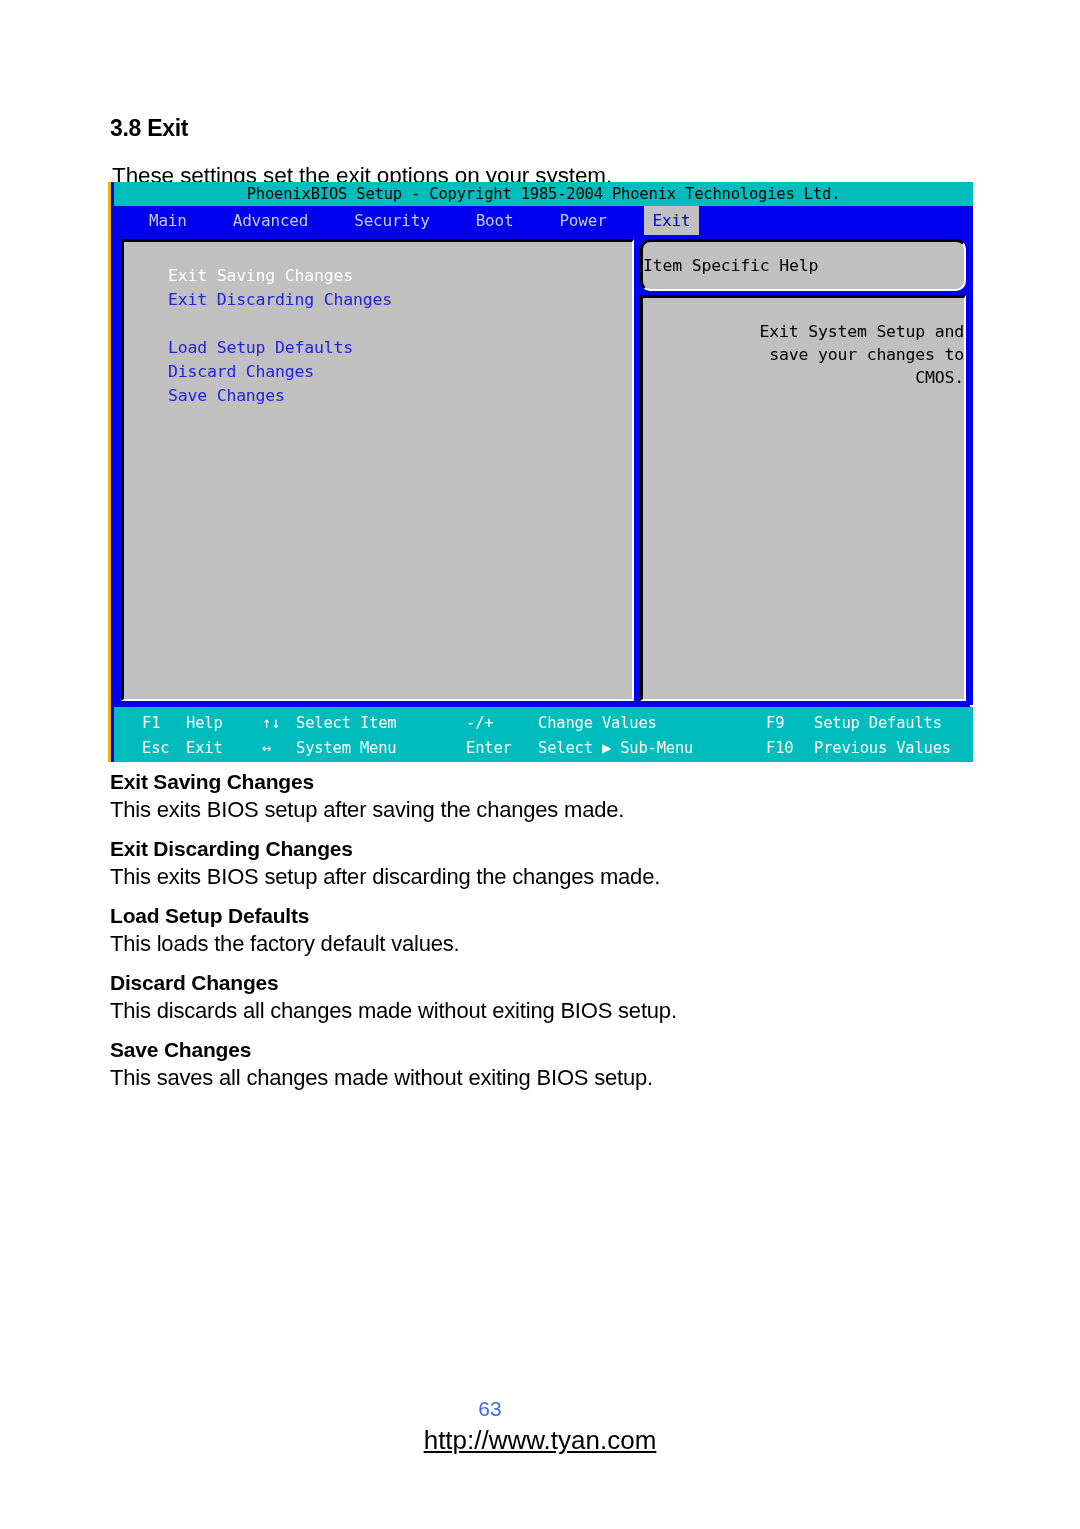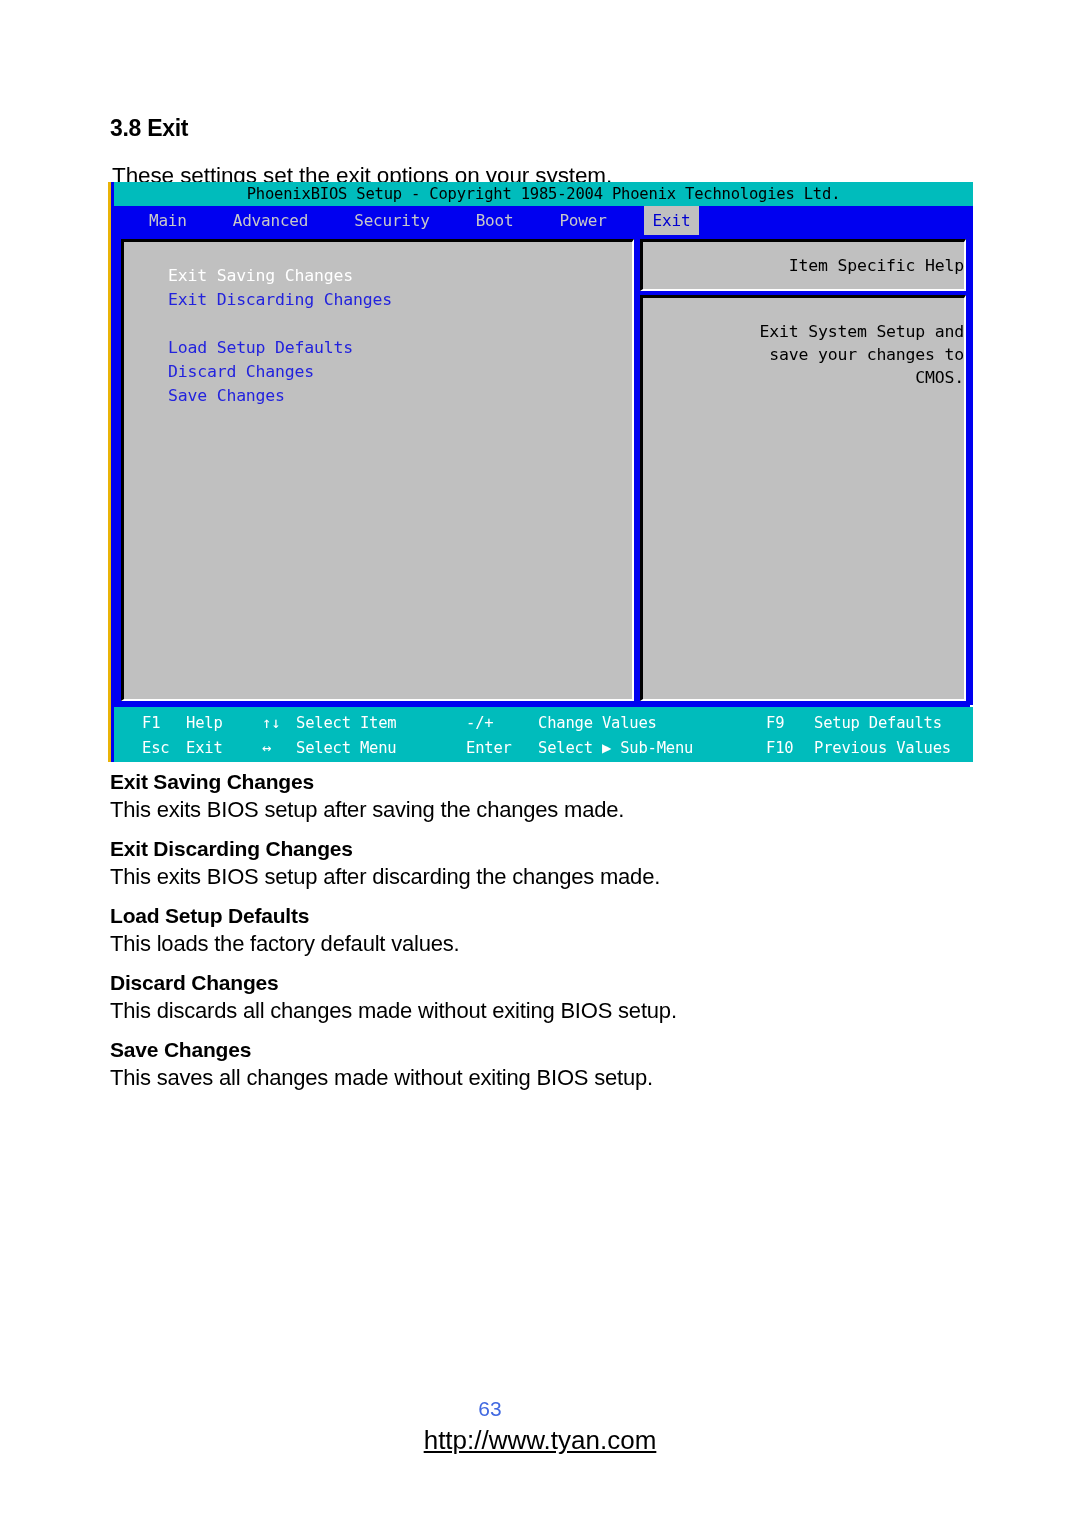--- a/index.html
+++ b/index.html
@@ -144,25 +144,26 @@
   .item-list li.spacer {
     height: 24px;
   }
 
   .help-header {
     position: absolute;
     left: 526px;
     top: 4px;
     width: 326px;
     height: 52px;
-    text-align: right;
+    text-align: left;
     font-size: 16.5px;
     line-height: 48px;
     color: #000000;
     letter-spacing: -0.2px;
+    border-radius: 10px;
   }
 
   .help-body {
     position: absolute;
     left: 526px;
     top: 60px;
     width: 326px;
     height: 406px;
     padding: 22px 0 0 26px;
     box-sizing: border-box;
@@ -301,21 +302,21 @@
         <span class="key-cell c-lbl2">Select Item</span>
         <span class="key-cell c-key3">-/+</span>
         <span class="key-cell c-lbl3">Change Values</span>
         <span class="key-cell c-key4">F9</span>
         <span class="key-cell c-lbl4">Setup Defaults</span>
       </div>
       <div class="key-row">
         <span class="key-cell c-key1">Esc</span>
         <span class="key-cell c-lbl1">Exit</span>
         <span class="key-cell c-key2">↔</span>
-        <span class="key-cell c-lbl2">Select Menu</span>
+        <span class="key-cell c-lbl2">System Menu</span>
         <span class="key-cell c-key3">Enter</span>
         <span class="key-cell c-lbl3">Select ▶ Sub-Menu</span>
         <span class="key-cell c-key4">F10</span>
         <span class="key-cell c-lbl4">Previous Values</span>
       </div>
     </div>
 
   </div>
 
   <div class="defs">

